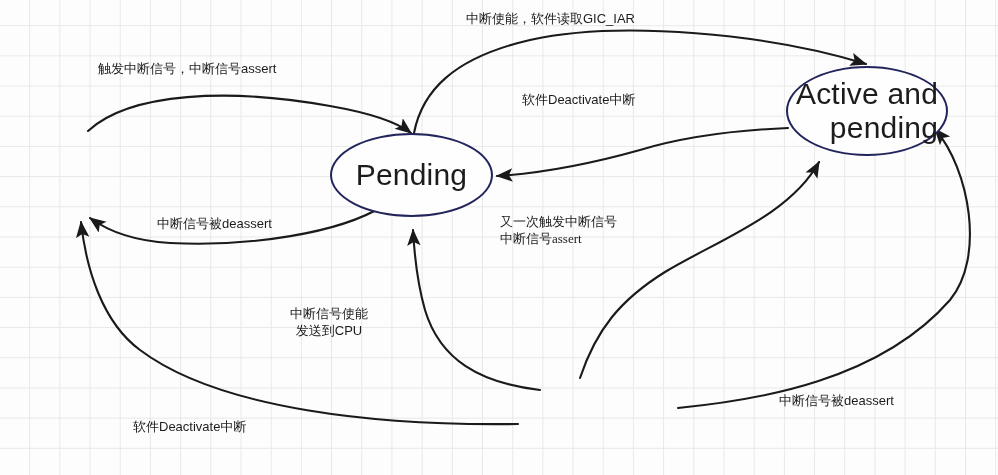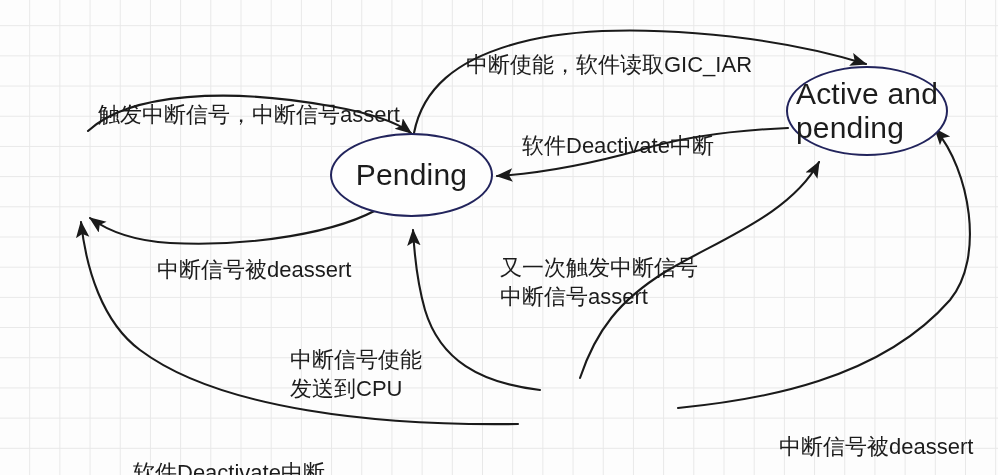--- a/index.html
+++ b/index.html
@@ -34,39 +34,38 @@
     stroke-linecap: round;
   }
   .node {
     position: absolute;
     border: 2px solid #22245c;
     border-radius: 50%;
     background: #fefefe;
     display: flex;
     align-items: center;
     justify-content: center;
-    text-align: left;
+    text-align: right;
     box-sizing: border-box;
   }
   .node-label {
     color: #1c1c1c;
     font-size: 30px;
     line-height: 1.12;
     letter-spacing: 0.2px;
     white-space: pre-line;
     font-family: "Liberation Sans", "DejaVu Sans", sans-serif;
   }
   .edge-label {
     position: absolute;
     color: #1c1c1c;
-    font-size: 22px;
+    font-size: 13px;
     line-height: 1.33;
     white-space: pre-line;
     font-family: "Liberation Sans", "DejaVu Sans", sans-serif;
-    margin-top: 40px;
   }
 </style>
 </head>
 <body>
 
 <div id="canvas">
 
   <svg id="edges" viewBox="0 0 998 475" xmlns="http://www.w3.org/2000/svg">
     <defs>
       <marker id="arrowhead" markerWidth="9" markerHeight="9" refX="7.4" refY="3.2" orient="auto" markerUnits="strokeWidth">
@@ -103,23 +102,23 @@
 
 
   <div class="edge-label" style="left:98px; top:60px;">触发中断信号，中断信号assert</div>
 
   <div class="edge-label" style="left:157px; top:215px;">中断信号被deassert</div>
 
   <div class="edge-label" style="left:466px; top:10px;">中断使能，软件读取GIC_IAR</div>
 
   <div class="edge-label" style="left:522px; top:91px;">软件Deactivate中断</div>
 
-  <div class="edge-label" style="left:500px; top:213px;">又一次触发中断信号
+  <div class="edge-label" style="left:500px; top:213px;font-family:Liberation Serif, serif;">又一次触发中断信号
 中断信号assert</div>
 
-  <div class="edge-label" style="left:290px; top:305px; text-align:left;">中断信号使能
+  <div class="edge-label" style="left:290px; top:305px; text-align:center;">中断信号使能
 发送到CPU</div>
 
   <div class="edge-label" style="left:133px; top:418px;">软件Deactivate中断</div>
 
   <div class="edge-label" style="left:779px; top:392px;">中断信号被deassert</div>
 
 </div>
 
 </body></html>

